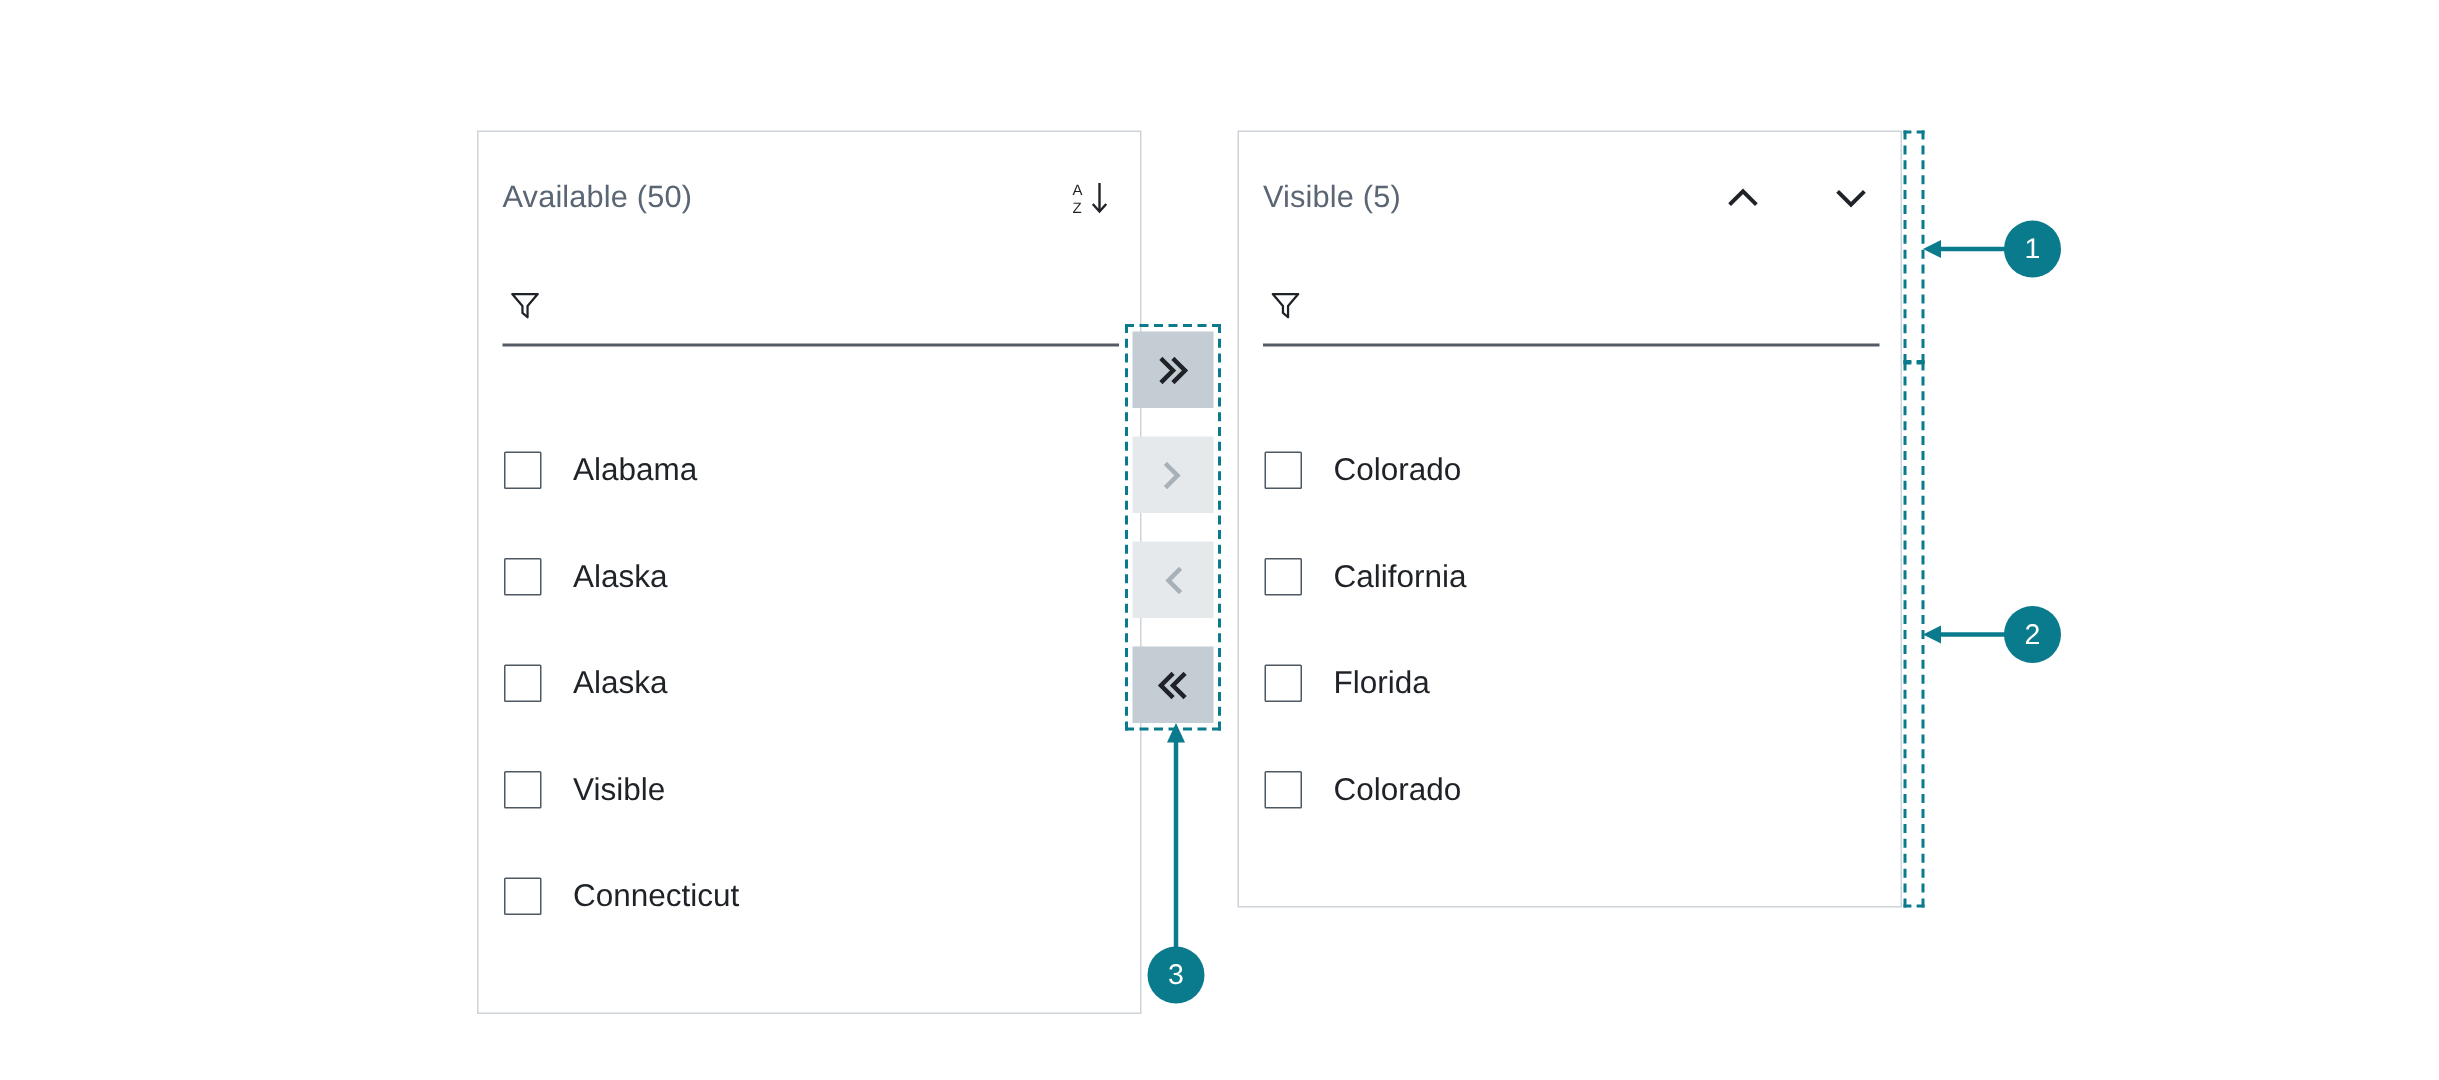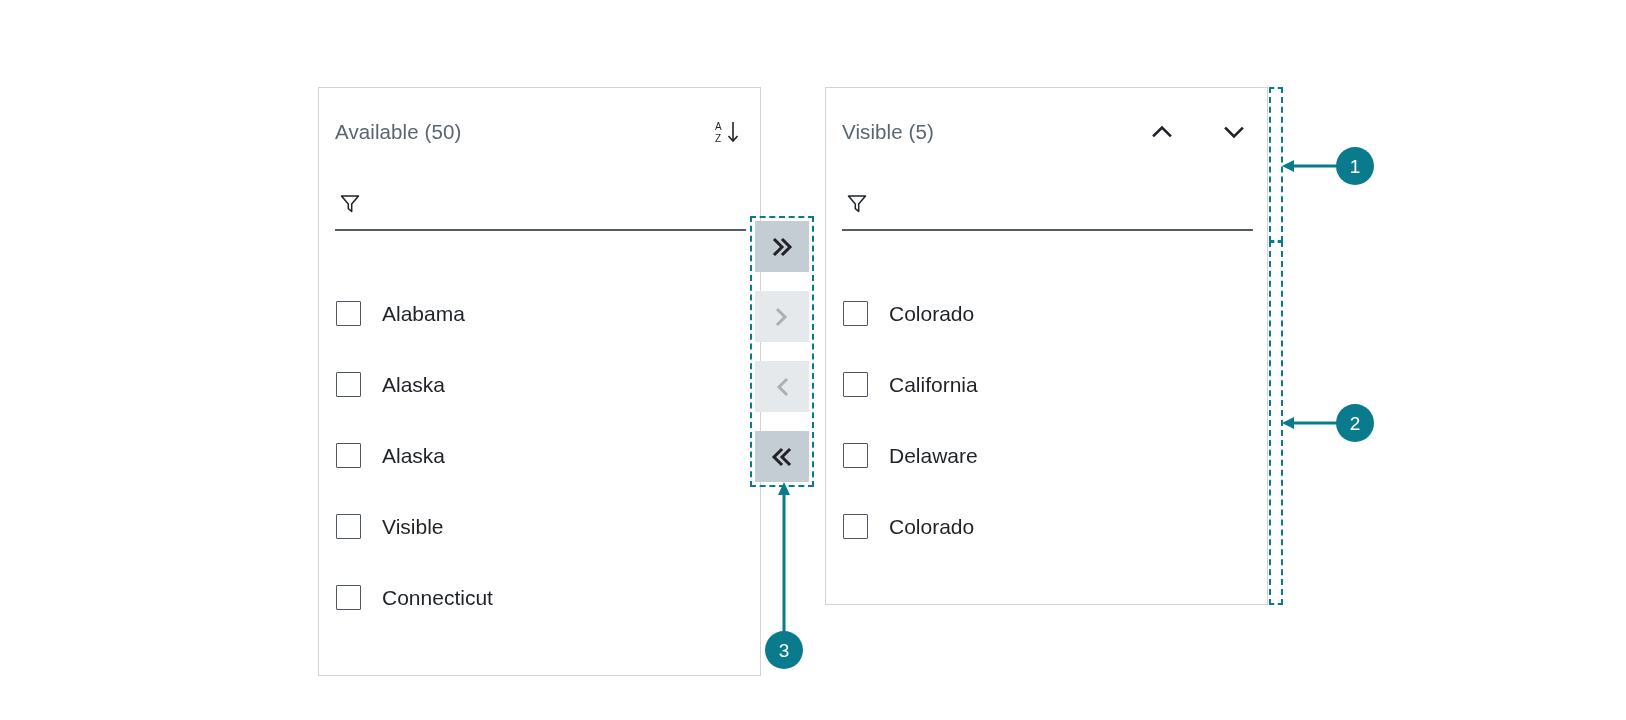--- a/index.html
+++ b/index.html
@@ -219,21 +219,21 @@
       <div class="list-item">
         <span class="cbx"></span>
         <span class="item-label">Colorado</span>
       </div>
       <div class="list-item">
         <span class="cbx"></span>
         <span class="item-label">California</span>
       </div>
       <div class="list-item">
         <span class="cbx"></span>
-        <span class="item-label">Delaware</span>
+        <span class="item-label">Florida</span>
       </div>
       <div class="list-item">
         <span class="cbx"></span>
         <span class="item-label">Colorado</span>
       </div>
     </div>
   </div>
 
   <div id="transfer-stack">
     <button class="xfer-btn enabled">

